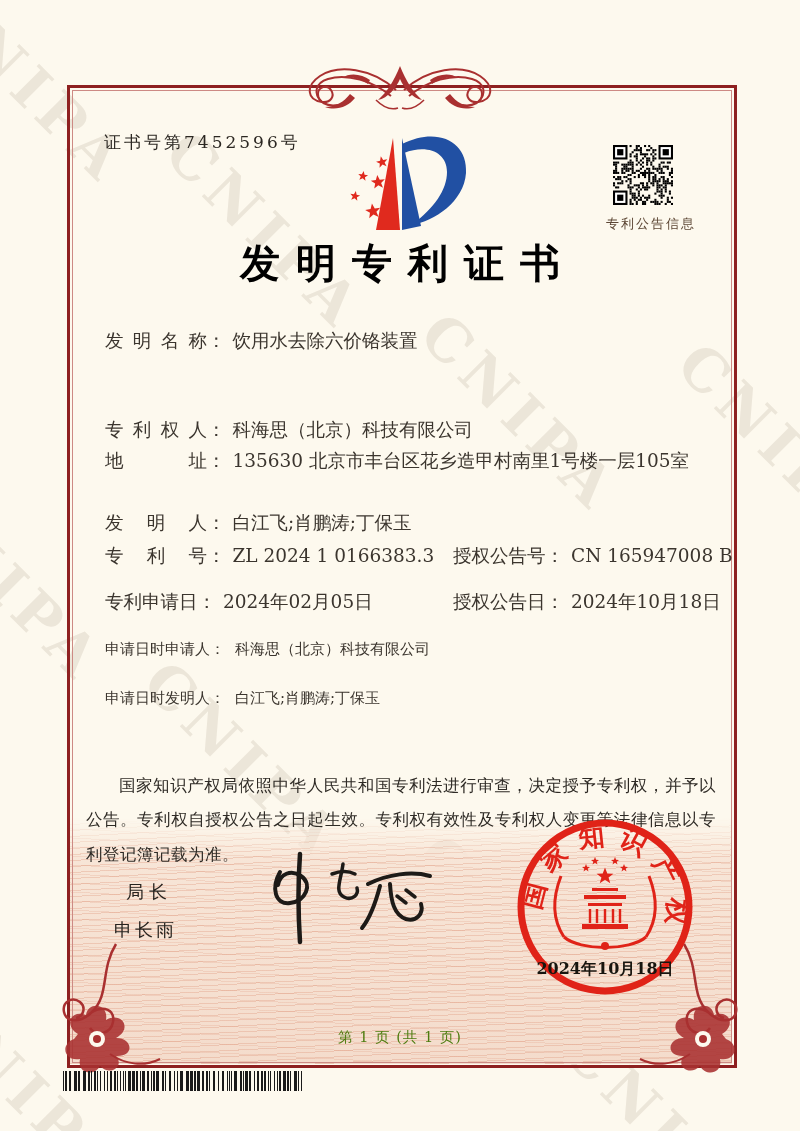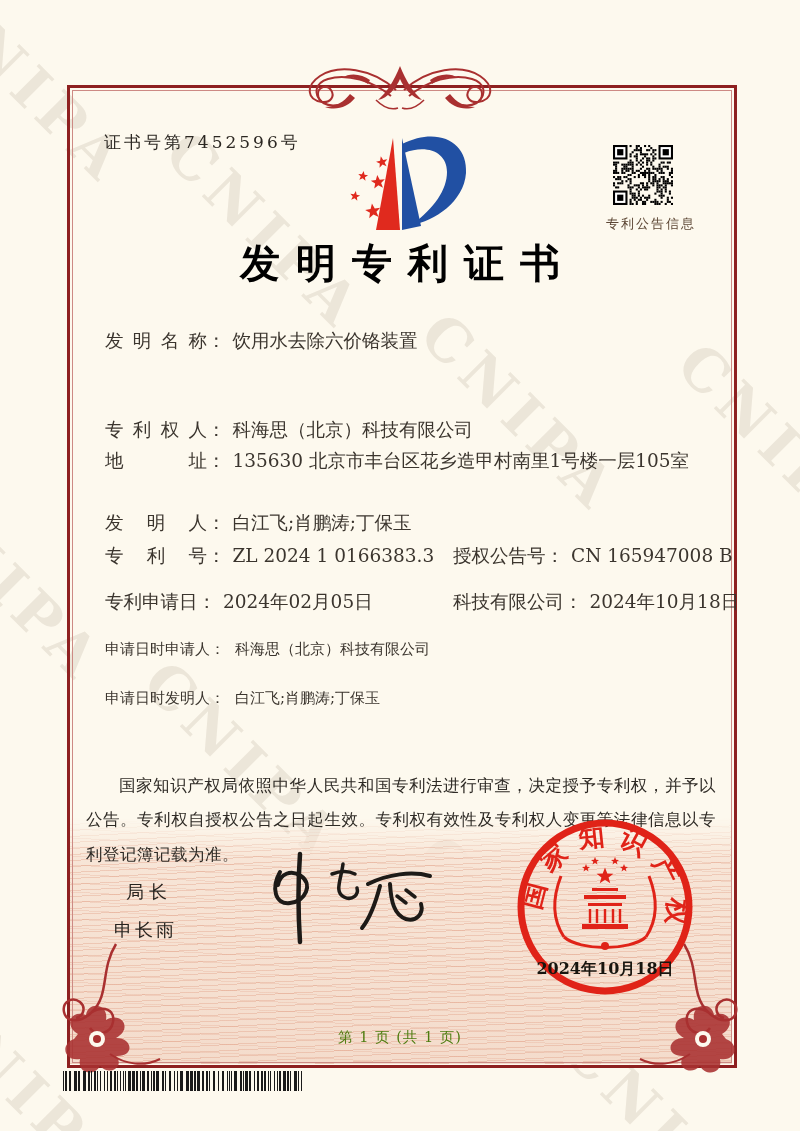--- a/index.html
+++ b/index.html
@@ -458,21 +458,21 @@
   </div>
   <div class="row r4">
     <span class="flabel">发明人</span><span>：</span><span class="val">白江飞;肖鹏涛;丁保玉</span>
   </div>
   <div class="row r5">
     <span class="flabel">专利号</span><span>：</span><span class="val">ZL 2024 1 0166383.3</span>
     <span class="col2"><span>授权公告号</span><span>：</span><span class="val">CN 165947008 B</span></span>
   </div>
   <div class="row r6">
     <span>专利申请日</span><span>：</span><span class="val">2024年02月05日</span>
-    <span class="col2"><span>科技有限公司</span><span>：</span><span class="val">2024年10月18日</span></span>
+    <span class="col2"><span>授权公告日</span><span>：</span><span class="val">2024年10月18日</span></span>
   </div>
   <div class="row small r7">
     <span>申请日时申请人</span><span>：</span><span class="val">科海思（北京）科技有限公司</span>
   </div>
   <div class="row small r8">
     <span>申请日时发明人</span><span>：</span><span class="val">白江飞;肖鹏涛;丁保玉</span>
   </div>
 
   <p class="statement">国家知识产权局依照中华人民共和国专利法进行审查，决定授予专利权，并予以公告。专利权自授权公告之日起生效。专利权有效性及专利权人变更等法律信息以专利登记簿记载为准。</p>
 

